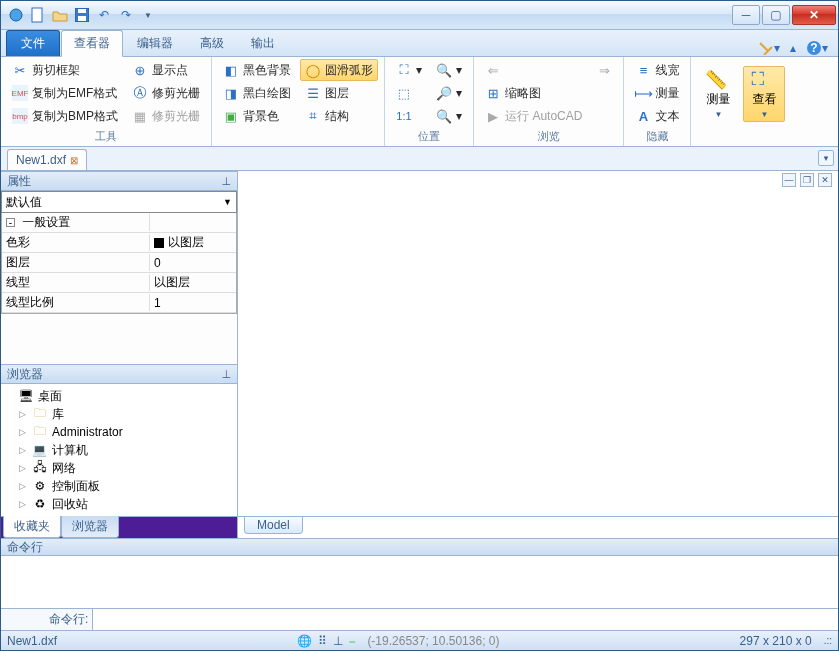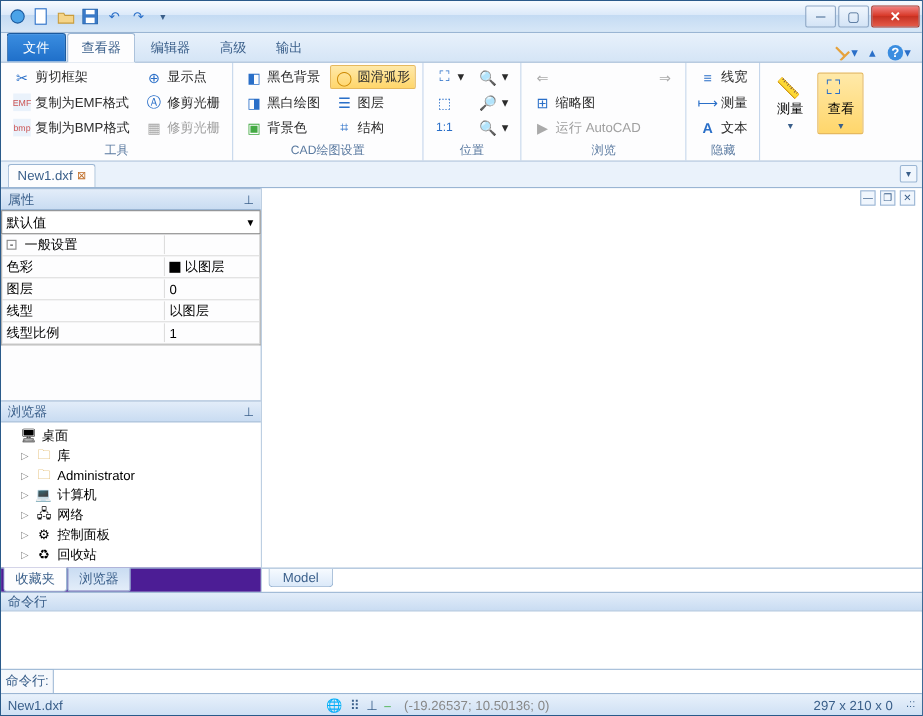--- a/index.html
+++ b/index.html
@@ -58,21 +58,21 @@
   .bottom-tabs .btab.active { background: linear-gradient(#c9dcf2,#e3edf9); }
   .canvas-area { flex: 1; display: flex; flex-direction: column; background: #fff; min-height:0;}
   .canvas-tools { height: 18px; display: flex; justify-content: flex-end; gap: 4px; padding-right: 6px; align-items:center; color:#3a5f8a;}
   .canvas-tools span { width:14px; height:14px; border:1px solid #9ab5d3; display:inline-flex; align-items:center; justify-content:center; font-size:9px; cursor:pointer; background:#f0f6fd;}
   .canvas { flex: 1; }
   .model-tab-row { height: 22px; border-top: 1px solid #9ab5d3; display:flex; align-items:flex-start; padding-left:6px; }
   .model-tab { background: linear-gradient(#f7fbff,#dbe9f9); border:1px solid #9ab5d3; border-top:none; border-radius:0 0 4px 4px; padding:1px 12px; color:#3a5f8a; cursor:pointer;}
   .cmd-hdr { height: 18px; background: linear-gradient(#e3edf9,#c9dcf2); border-top:1px solid #9ab5d3; border-bottom:1px solid #9ab5d3; padding:0 6px; color:#3a5f8a; display:flex; align-items:center;}
   .cmd-body { height: 52px; background:#fff; }
   .cmd-input-row { height: 22px; border-top:1px solid #9ab5d3; display:flex; align-items:center; background:#f5f8fc;}
-  .cmd-input-row .lbl { padding:0 4px; color:#3a5f8a; border-right:1px solid #9ab5d3; height:100%; display:flex; align-items:center;}
+  .cmd-input-row .lbl { padding:0 4px; color:#3a5f8a; border-right:1px solid #9ab5d3; height:100%; display:flex; align-items:center;margin-left:44px;}
   .cmd-input-row input { flex:1; height:100%; border:none; outline:none; padding:0 4px; background:#fff;}
   .statusbar { height: 20px; background: linear-gradient(#e8f1fb,#cfe0f4); border-top:1px solid #9ab5d3; display:flex; align-items:center; color:#3a5f8a; padding:0 6px; gap:12px;}
   .statusbar .spacer { flex:1; }
   svg { display:block; }
 </style>
 </head>
 <body>
 
 <div class="window">
 
@@ -188,21 +188,20 @@
           <div class="rbtn">
               <span class="ic">☰</span>
               <span>图层</span>
             </div>
           <div class="rbtn">
               <span class="ic">⌗</span>
               <span>结构</span>
             </div>
         </div>
       </div>
-      <div class="rgroup-label">CAD绘图设置</div>
     </div>
 
     <div class="rgroup">
       <div class="rgroup-body">
         <div class="rcol">
           <div class="rbtn"><span class="ic">⛶</span>▾</div>
           <div class="rbtn">
               <span class="ic">⬚</span>
             </div>
           <div class="rbtn">

